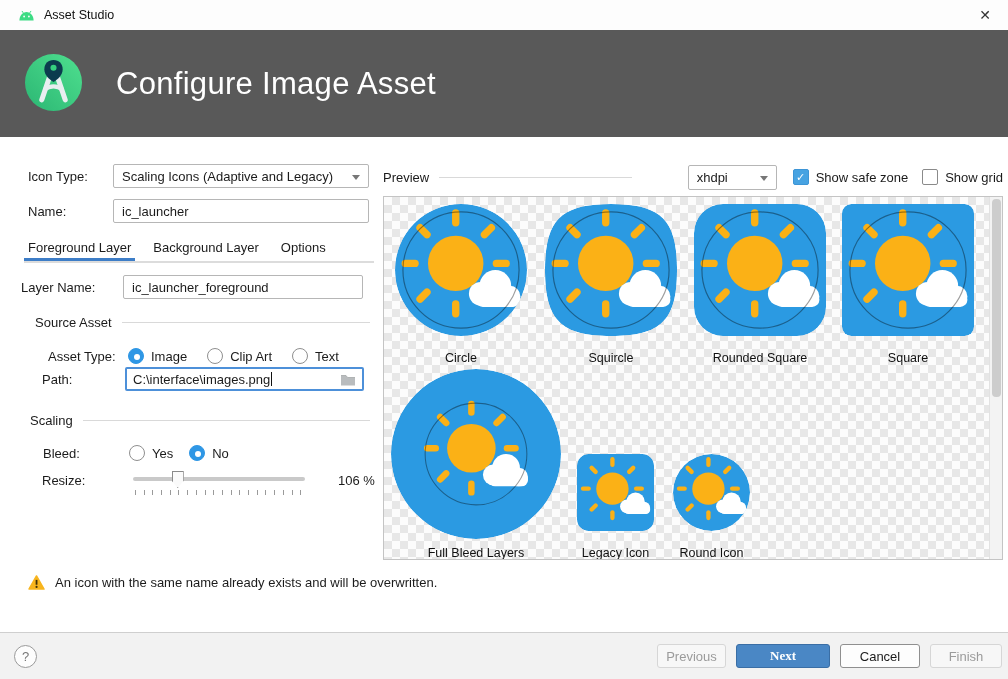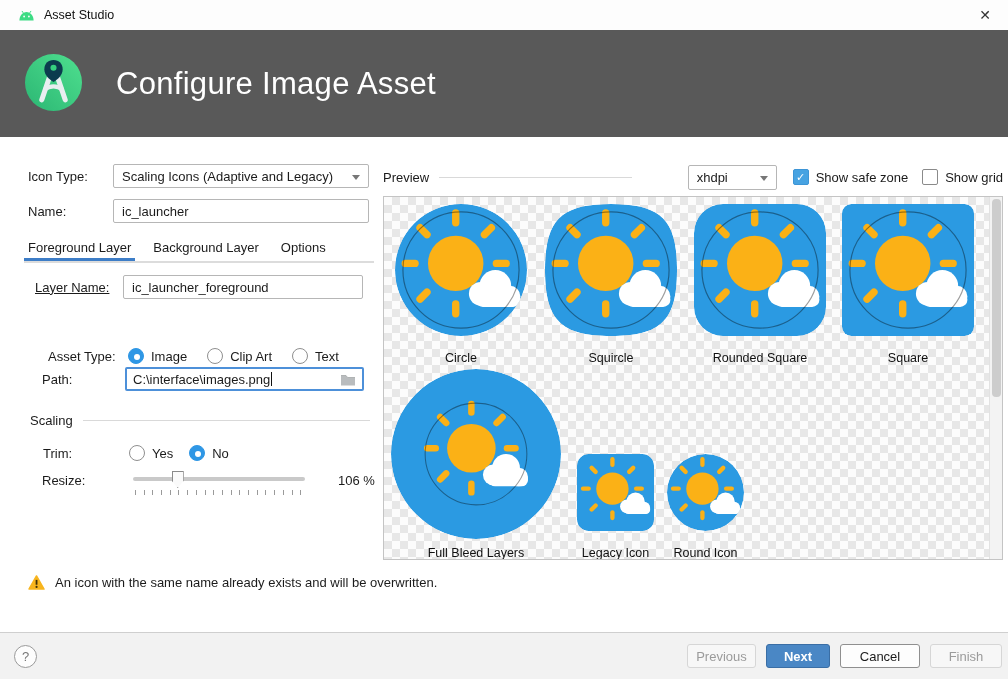--- a/index.html
+++ b/index.html
@@ -31,21 +31,21 @@
   .row-icon-type .lbl{position:absolute;left:28px;}
   .row-icon-type .select{position:absolute;left:113px;width:256px;}
   .row-name{top:62px;left:0;width:383px;}
   .row-name .lbl{position:absolute;left:28px;}
   .row-name .field{position:absolute;left:113px;width:256px;}
   
   .tabs{position:absolute;left:24px;top:100px;width:350px;display:flex;gap:14px;border-bottom:2px solid #dcdcdc;}
   .tab{padding:3px 4px 6px;cursor:default;}
   .tab.active{box-shadow:inset 0 -3px 0 #3d7dc7;}
   .row-layer{top:138px;left:0;width:383px;}
-  .row-layer .lbl{position:absolute;left:35px;text-decoration:underline;}
+  .row-layer .lbl{position:absolute;left:21px;}
   .row-layer .field{position:absolute;left:123px;width:240px;}
   
   .section{position:absolute;left:0;width:370px;display:flex;align-items:center;}
   .section .sline{flex:1;height:1px;background:#d9d9d9;margin-left:10px;}
   .sec-source{top:178px;padding-left:35px;}
   .sec-scaling{top:276px;padding-left:30px;}
   
   .radio-group{display:flex;align-items:center;gap:20px;}
   .radio-opt{display:flex;align-items:center;gap:7px;}
   .radio{width:16px;height:16px;border-radius:50%;border:1px solid #8f8f8f;background:#fff;position:relative;}
@@ -87,21 +87,21 @@
   .pv-thumb{position:absolute;left:2px;top:2px;width:9px;height:198px;background:#cdcdcd;border-radius:4px;}
   
   .warning{position:absolute;left:28px;top:575px;display:flex;gap:10px;}
   
   .footer-sep{position:absolute;left:0;top:632px;width:1008px;height:1px;background:#cfcfcf;}
   .footer{position:absolute;left:0;top:633px;width:1008px;height:46px;background:#f2f2f2;display:flex;align-items:center;padding:0 6px 0 14px;}
   .help-btn{width:23px;height:23px;border:1px solid #9a9a9a;border-radius:50%;background:#fdfdfd;color:#777;display:flex;align-items:center;justify-content:center;font-size:13px;}
   .footer .btns{margin-left:auto;display:flex;gap:10px;}
   .btn{height:24px;border-radius:3px;border:1px solid #b9b9b9;background:#fdfdfd;font-size:13px;display:flex;align-items:center;justify-content:center;font-family:"Liberation Sans",sans-serif;color:#1b1b1b;}
   .btn-previous{width:69px;}
-  .btn-next{width:64px;background:#4a87c5;border-color:#3a6ea5;color:#fff;font-weight:bold;}
+  .btn-next{width:94px;background:#4a87c5;border-color:#3a6ea5;color:#fff;font-weight:bold;font-family:Liberation Serif, serif;}
   .btn-cancel{width:80px;border-color:#8f8f8f;}
   .btn-finish{width:72px;}
   .btn.disabled{background:#f7f7f7;border-color:#d6d6d6;color:#9b9b9b;}
 </style>
 </head>
 <body>
 
 <div class="window">
 
   <div class="titlebar">
@@ -160,20 +160,24 @@
       <span class="tab">Options</span>
     </div>
 
     <div class="lp-row row-layer">
       <span class="lbl">Layer Name:</span>
       <div class="field">
         <span>ic_launcher_foreground</span>
       </div>
     </div>
 
+    <div class="section sec-source">
+      <span>Source Asset</span>
+      <span class="sline"></span>
+    </div>
 
     <div class="lp-row row-asset-type">
       <span class="lbl">Asset Type:</span>
       <div class="radio-group">
         <span class="radio-opt">
           <span class="radio on"></span>
           <span>Image</span>
         </span>
         <span class="radio-opt">
           <span class="radio"></span>
@@ -201,21 +205,21 @@
         </span>
       </div>
     </div>
 
     <div class="section sec-scaling">
       <span>Scaling</span>
       <span class="sline"></span>
     </div>
 
     <div class="lp-row row-trim">
-      <span class="lbl">Trim:</span>
+      <span class="lbl">Bleed:</span>
       <div class="radio-group">
         <span class="radio-opt">
           <span class="radio"></span>
           <span>Yes</span>
         </span>
         <span class="radio-opt">
           <span class="radio on"></span>
           <span>No</span>
         </span>
       </div>
@@ -442,21 +446,21 @@
                   <circle cx="65" cy="68" r="9"></circle>
                   <circle cx="76" cy="62" r="12"></circle>
                   <circle cx="87" cy="70" r="8"></circle>
                   <rect x="61" y="67" width="34" height="11" rx="5.5"></rect>
                 </g>
               </g>
             </g>
           </svg></div>
         <div class="tile-label">Legacy Icon</div>
       </div>
-      <div class="tile round" style="left: 283px; top: 257px; width: 77px;">
+      <div class="tile round" style="left: 289px; top: 257px; width: 77px;">
         <div class="tile-icon"><svg viewBox="0 0 100 100" width="77" height="77">
             <clipPath id="cp-round">
               <circle cx="50" cy="50" r="50"></circle>
             </clipPath>
             <g clip-path="url(#cp-round)">
               <g fill="#2b9ae2">
                 <circle cx="50" cy="50" r="50"></circle>
               </g>
               <g>
                 <g fill="#fbb116">

